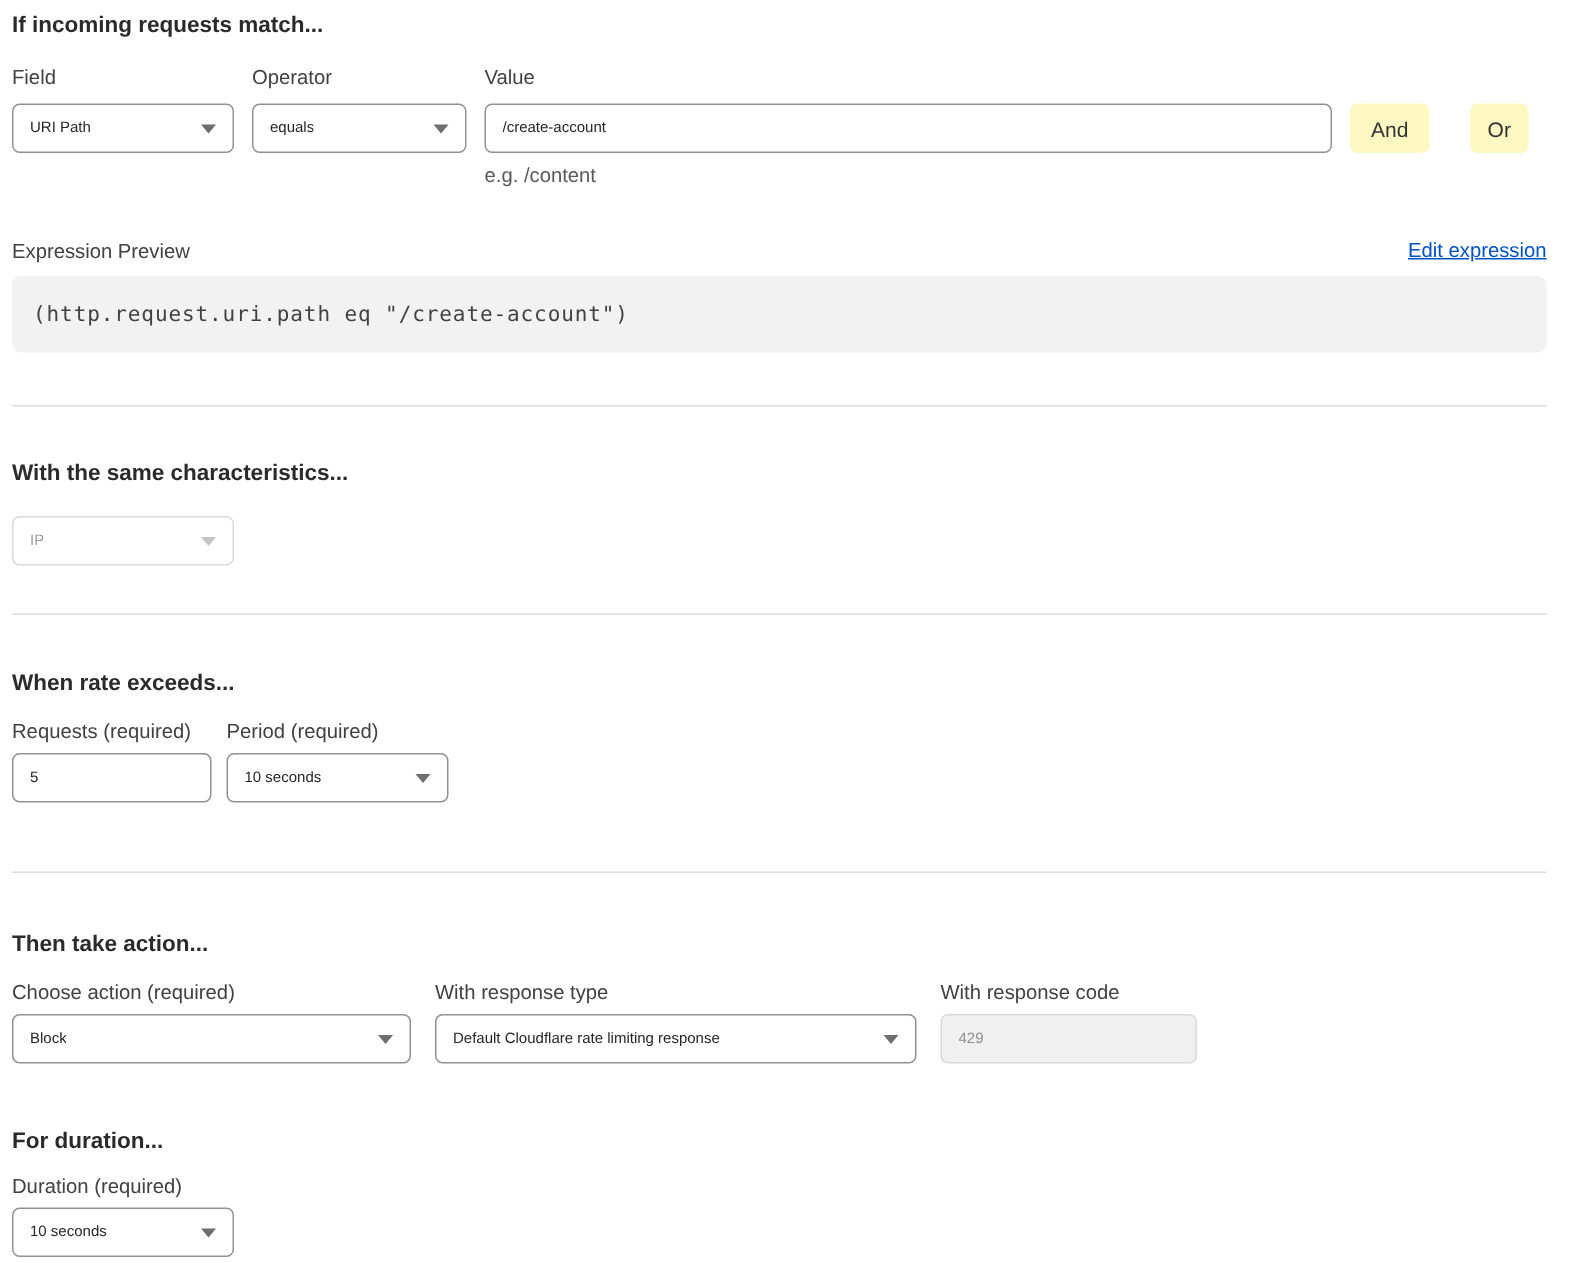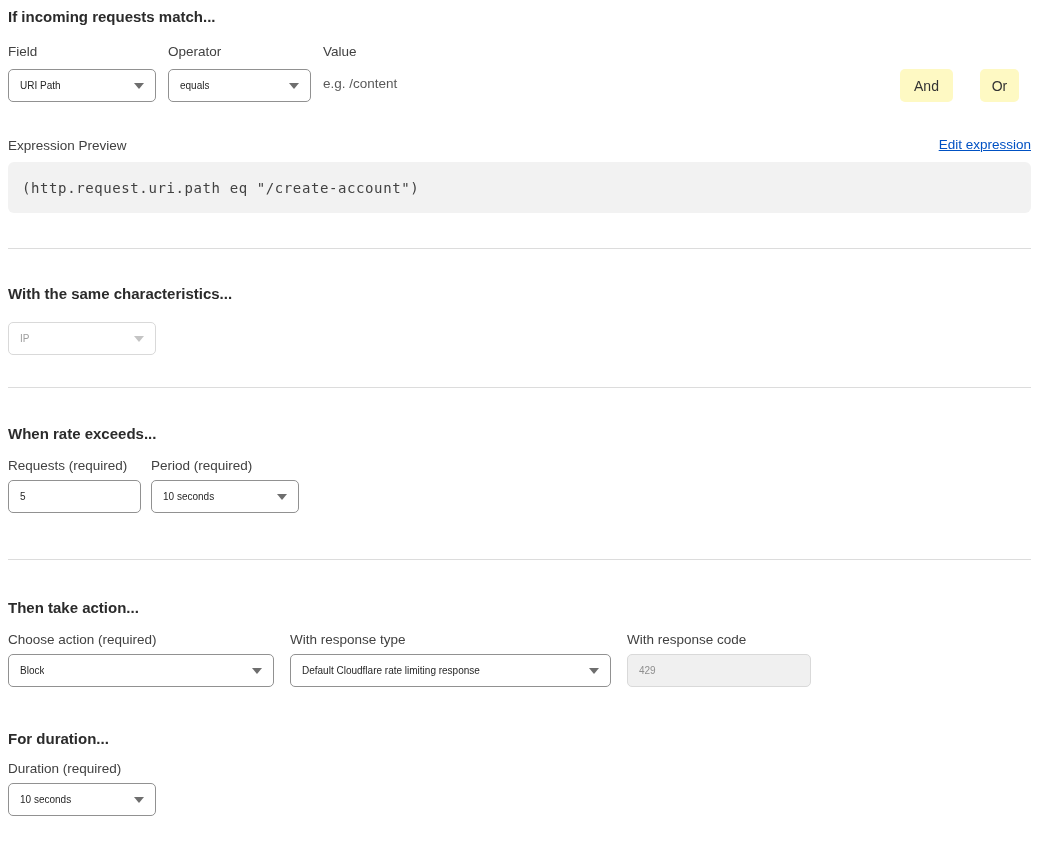--- a/index.html
+++ b/index.html
@@ -122,21 +122,21 @@
     height: 0;
   }
 
   
   .w-field   { width: 148px; }
   .w-oper    { width: 143px; }
   .w-req     { width: 133px; }
   .w-period  { width: 148px; }
   .w-action  { width: 266px; }
   .w-rtype   { width: 321px; }
-  .w-rcode   { width: 184px; }
+  .w-rcode   { width: 171px; }
 
   
   .row-match .field-group { margin-right: 12px; }
   .grp-value { flex: 1; margin-right: 12px; }
   .grp-value .text-input { width: 100%; }
   .btn-spacer { height: 25px; }
   .btn-and { width: 53px; margin-right: 15px; }
   .btn-or  { width: 39px; }
 
   .row-rate .grp-requests { margin-right: 10px; }
@@ -175,20 +175,21 @@
     <div class="field-group">
       <span class="field-label">Operator</span>
       <div class="select w-oper">
         <span class="select-value">equals</span>
         <span class="chevron"></span>
       </div>
     </div>
 
     <div class="field-group grp-value">
       <span class="field-label">Value</span>
+      <input class="text-input" type="text" value="/create-account" style="">
       <div class="hint">e.g. /content</div>
     </div>
 
     <div class="field-group">
       <span class="btn-spacer"></span>
       <button class="gray-btn btn-and">And</button>
     </div>
     <div class="field-group">
       <span class="btn-spacer"></span>
       <button class="gray-btn btn-or">Or</button>

